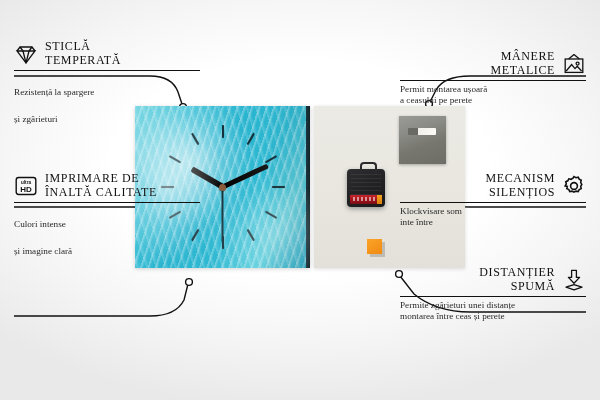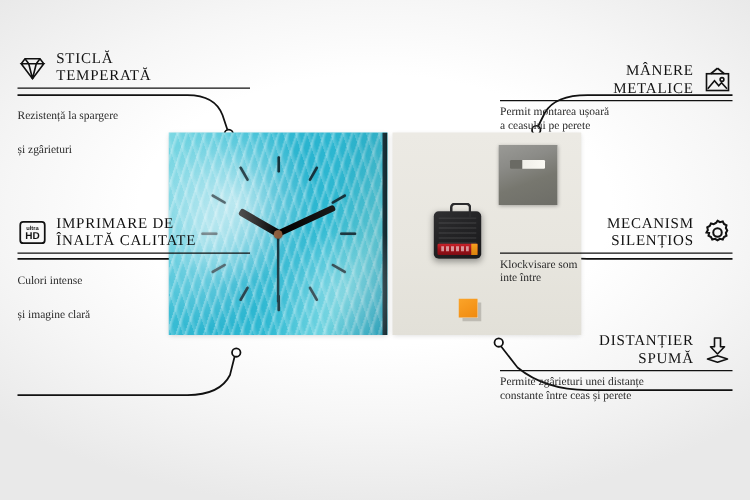--- a/index.html
+++ b/index.html
@@ -322,16 +322,16 @@
       </div>
       <span class="ico">
         <svg viewBox="0 0 24 24" fill="none" stroke="#111" stroke-width="1.3" stroke-linejoin="round">
           <path d="M9.6 2.4h4.8v7h3.2L12 15.2 6.4 9.4h3.2z"></path>
           <path d="M12 16.6l8 2.6-8 2.6-8-2.6z"></path>
         </svg>
       </span>
     </div>
     <div class="rule"></div>
     <div class="desc">Permite zgârieturi unei distanțe</div>
-    <div class="desc">constante între ceas și perete</div>
+    <div class="desc">montarea între ceas și perete</div>
   </div>
 
 </div>
 
 </body></html>

